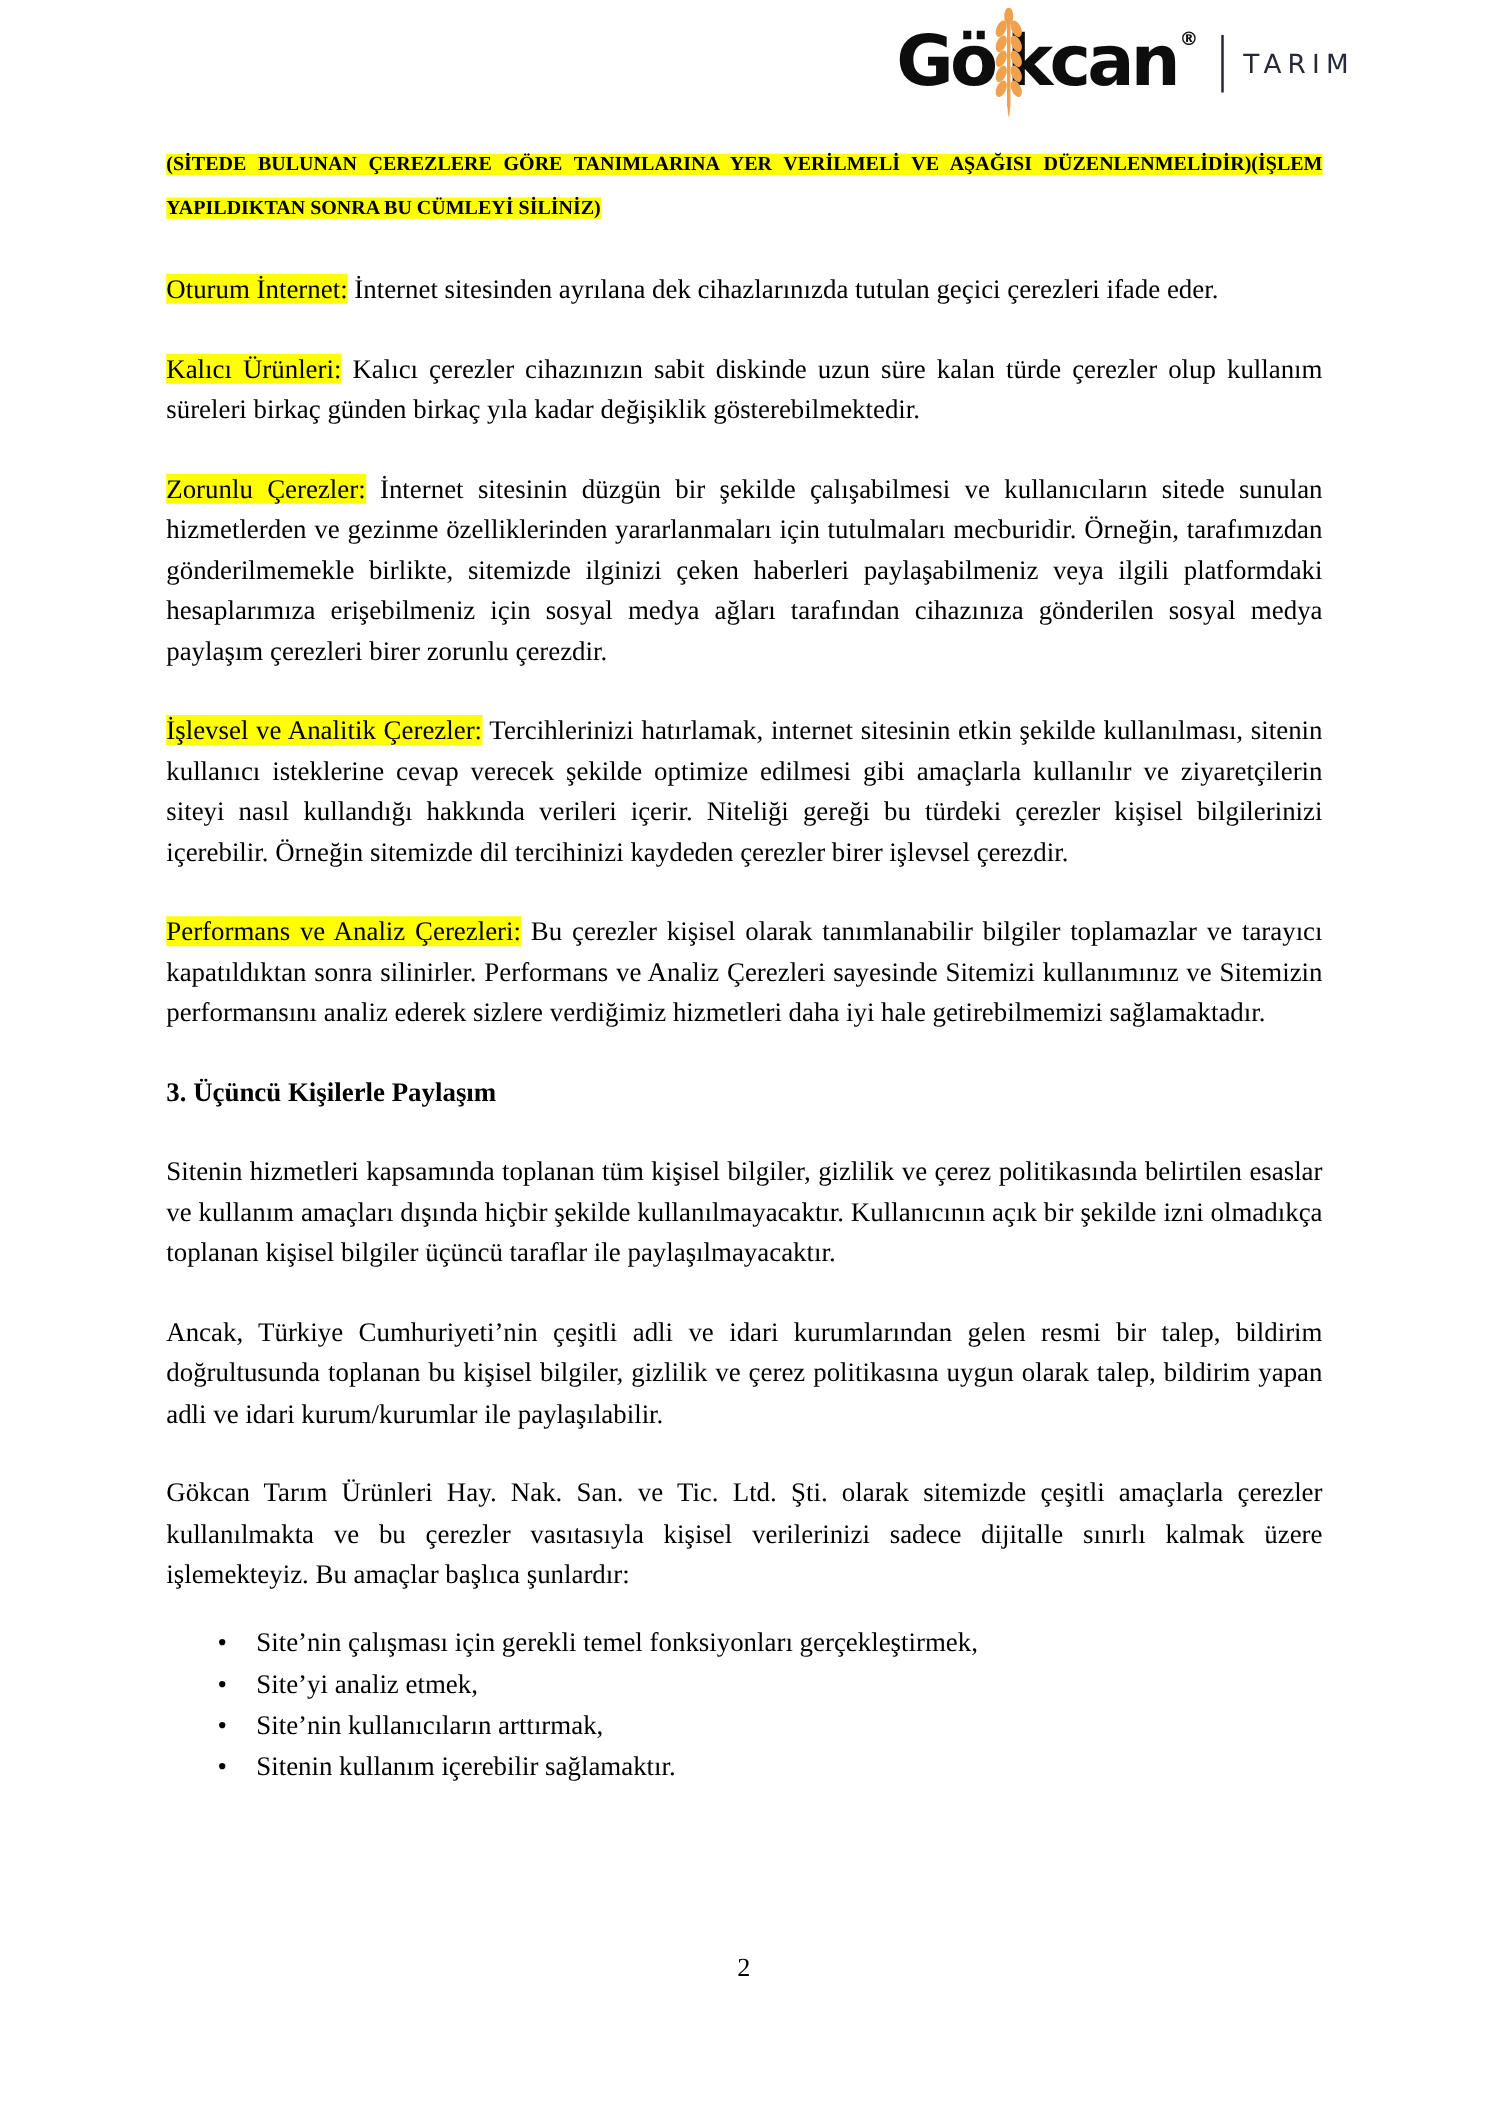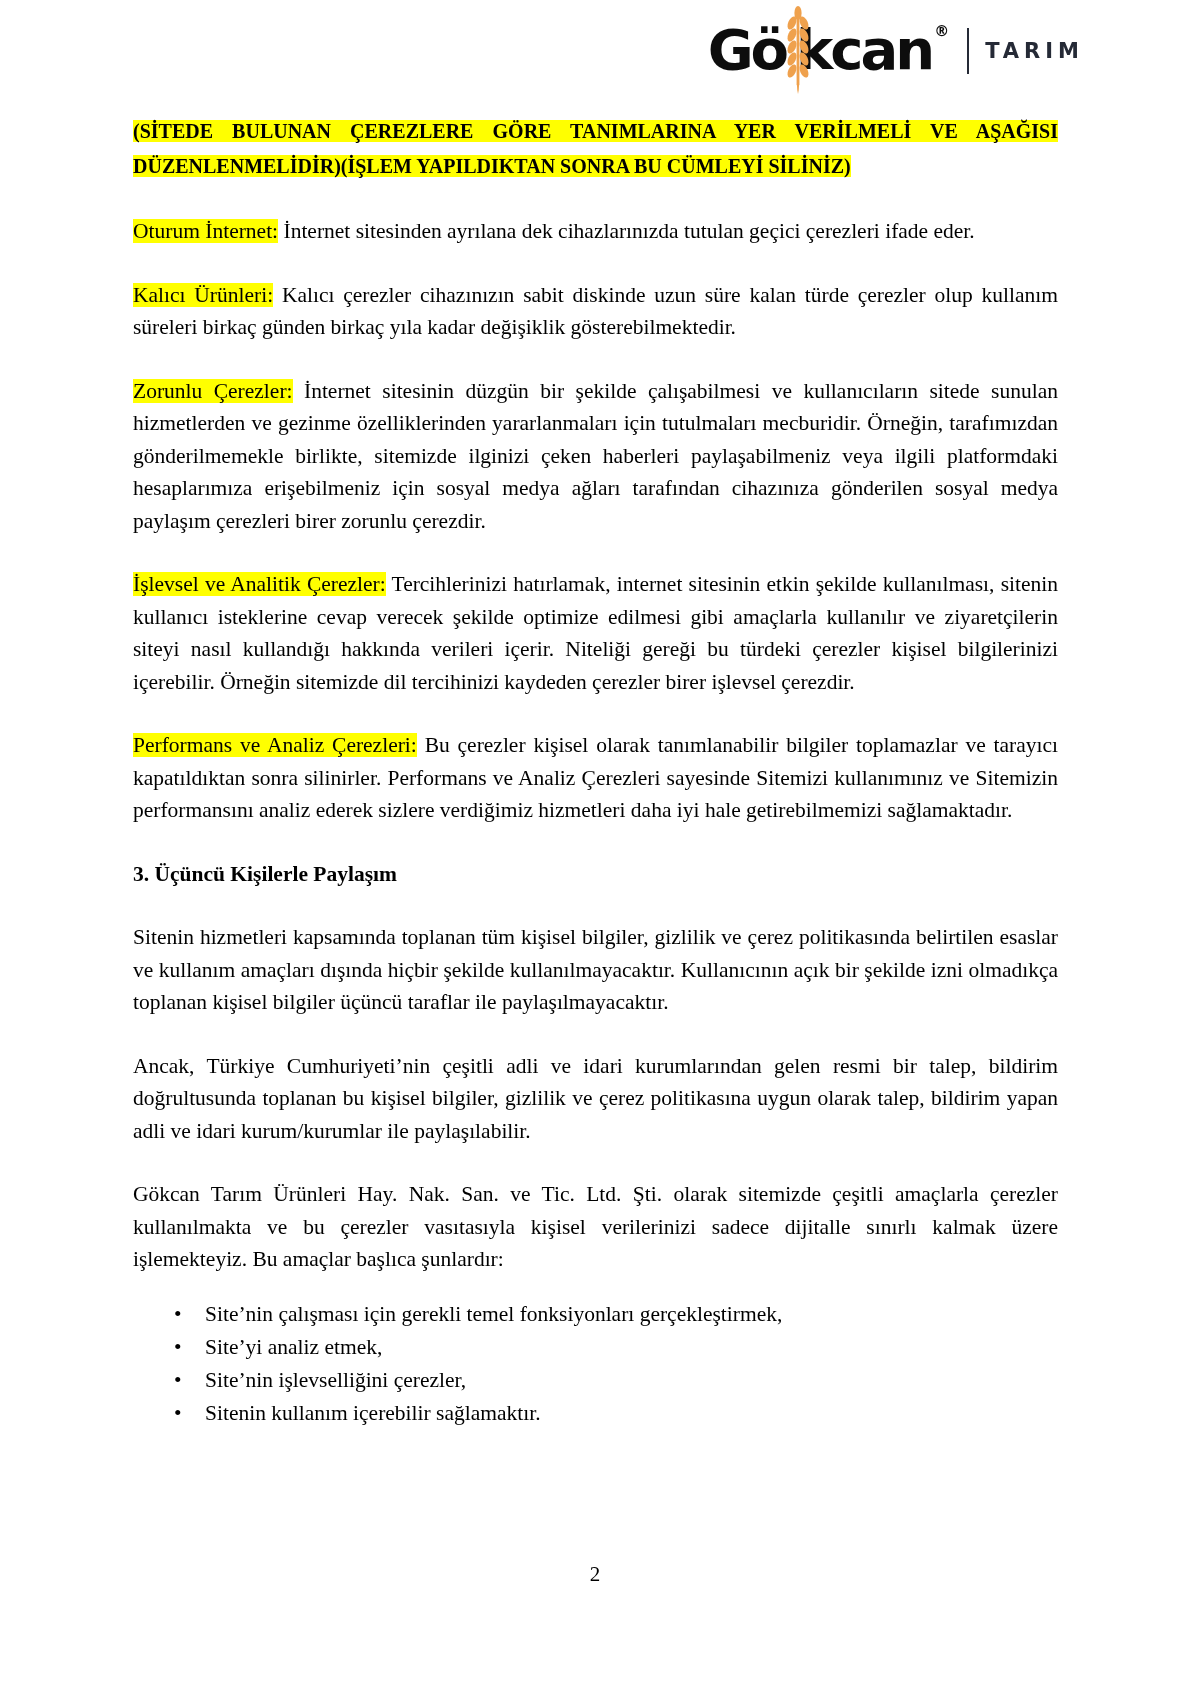--- a/index.html
+++ b/index.html
@@ -19,27 +19,27 @@
     font-size:56px;letter-spacing:-3px;color:#0d0d0d;
     display:flex;align-items:flex-start;line-height:1;
   }
   .wheat{position:relative;z-index:2;margin:-16px -15px -22px -1px;}
   .reg{
     font-family:"DejaVu Sans", sans-serif;font-weight:bold;
     font-size:15px;letter-spacing:0;align-self:flex-start;margin:2px 0 0 2px;color:#0d0d0d;
   }
   .logo-divider{width:2px;height:46px;background:#252a36;margin:0 16px 0 18px;}
   .suffix{
-    font-family:"DejaVu Sans", sans-serif;font-weight:bold;
+    font-family:"DejaVu Sans", sans-serif;font-weight:normal;
     font-size:21px;letter-spacing:5px;color:#252a36;
   }
   
   .content{padding:0 132px 0 133px;}
   .notice{
-    font-weight:bold;font-size:20px;line-height:35px;
+    font-weight:bold;font-size:16px;line-height:35px;
     text-align:justify;margin:8px 0 31px;
   }
   .hl{background:#ffff00;}
   .para{
     font-size:21.5px;line-height:32.5px;text-align:justify;
     margin:0 0 31px;
   }
   .section-heading{
     font-size:21.5px;font-weight:bold;line-height:32.5px;
     margin:4px 0 31px;text-align:left;
@@ -103,21 +103,21 @@
         <p class="para"><span class="hl">Performans ve Analiz Çerezleri:</span> Bu çerezler kişisel olarak tanımlanabilir bilgiler toplamazlar ve tarayıcı kapatıldıktan sonra silinirler. Performans ve Analiz Çerezleri sayesinde Sitemizi kullanımınız ve Sitemizin performansını analiz ederek sizlere verdiğimiz hizmetleri daha iyi hale getirebilmemizi sağlamaktadır.</p>
       </div>
     <div id="sections">
         <p class="section-heading">3. Üçüncü Kişilerle Paylaşım</p>
         <p class="para">Sitenin hizmetleri kapsamında toplanan tüm kişisel bilgiler, gizlilik ve çerez politikasında belirtilen esaslar ve kullanım amaçları dışında hiçbir şekilde kullanılmayacaktır. Kullanıcının açık bir şekilde izni olmadıkça toplanan kişisel bilgiler üçüncü taraflar ile paylaşılmayacaktır.</p>
         <p class="para">Ancak, Türkiye Cumhuriyeti’nin çeşitli adli ve idari kurumlarından gelen resmi bir talep, bildirim doğrultusunda toplanan bu kişisel bilgiler, gizlilik ve çerez politikasına uygun olarak talep, bildirim yapan adli ve idari kurum/kurumlar ile paylaşılabilir.</p>
         <p class="para">Gökcan Tarım Ürünleri Hay. Nak. San. ve Tic. Ltd. Şti. olarak sitemizde çeşitli amaçlarla çerezler kullanılmakta ve bu çerezler vasıtasıyla kişisel verilerinizi sadece dijitalle sınırlı kalmak üzere işlemekteyiz. Bu amaçlar başlıca şunlardır:</p>
         <ul class="bullets">
           <li>Site’nin çalışması için gerekli temel fonksiyonları gerçekleştirmek,</li>
           <li>Site’yi analiz etmek,</li>
-          <li>Site’nin işlevselliğini çerezler,</li>
+          <li>Site’nin kullanıcıların arttırmak,</li>
           <li>Sitenin kullanım içerebilir sağlamaktır.</li>
         </ul>
       </div>
   </div>
 
   <div class="page-number">2</div>
 
 </div>
 
 </body></html>

